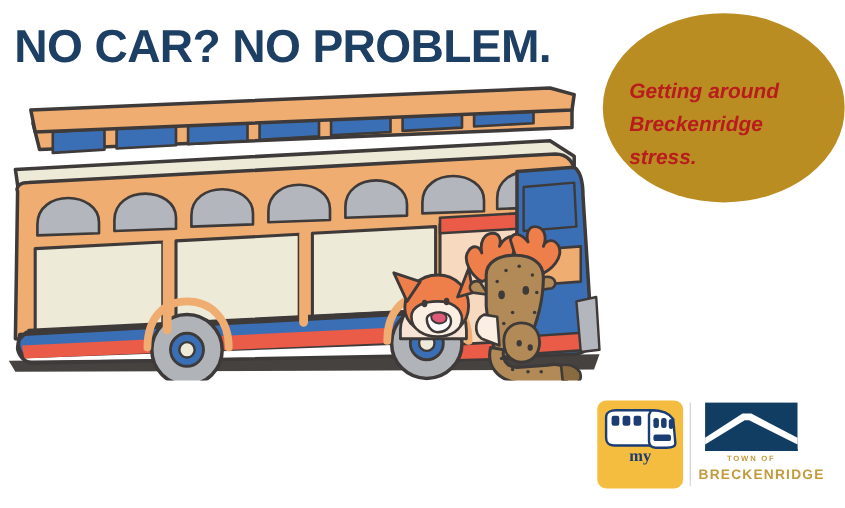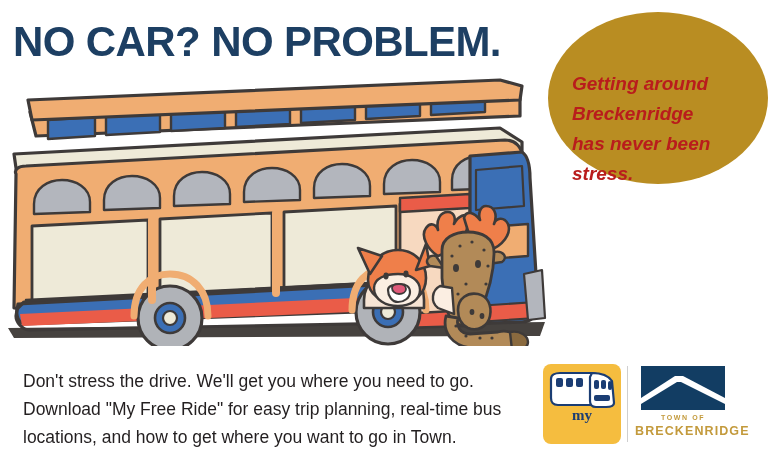--- a/index.html
+++ b/index.html
@@ -146,21 +146,20 @@
 <div class="poster">
 
   <div class="headline">NO CAR? NO PROBLEM.</div>
 
   <div class="bubble-wrap">
     <div class="bubble-tail"></div>
     <div class="bubble-ell"></div>
     <div class="bubble-text">
       <div>Getting around</div>
       <div>Breckenridge</div>
-      <div>has never been</div>
       <div>stress.</div>
     </div>
   </div>
 
   <div class="bus-scene">
     <svg width="575" height="268" viewBox="0 0 575 268" xmlns="http://www.w3.org/2000/svg">
       <g stroke="#3e3a39" stroke-width="3.2" stroke-linejoin="round" stroke-linecap="round">
 
         <path d="M8 250 L545 244 L540 258 L14 260 Z" fill="#46423f" stroke="none"></path>
 
@@ -294,25 +293,20 @@
               <circle cx="48" cy="110" r="1.6"></circle>
             <circle cx="60" cy="110" r="1.6"></circle>
               <circle cx="24" cy="98" r="1.6"></circle>
           </g>
         </g>
 
       </g>
     </svg>
   </div>
 
-  <div class="body-copy">
-    <div>Don't stress the drive. We'll get you where you need to go.</div>
-    <div>Download "My Free Ride" for easy trip planning, real-time bus</div>
-    <div>locations, and how to get where you want to go in Town.</div>
-  </div>
 
   <div class="logos">
 
     <div class="logo-mfr">
       <div class="mfr-sq"></div>
       <div class="mfr-bus">
         <svg width="70" height="42" viewBox="0 0 70 42" xmlns="http://www.w3.org/2000/svg">
           <g stroke="#1b3d73" stroke-width="2.2" fill="#ffffff" stroke-linejoin="round">
             <path d="M3 10 C3 6 7 4 12 4 L44 4 C50 4 54 8 54 14 L54 30
                      C54 34 50 36 45 36 L10 36 C5 36 3 33 3 29 Z"></path>

